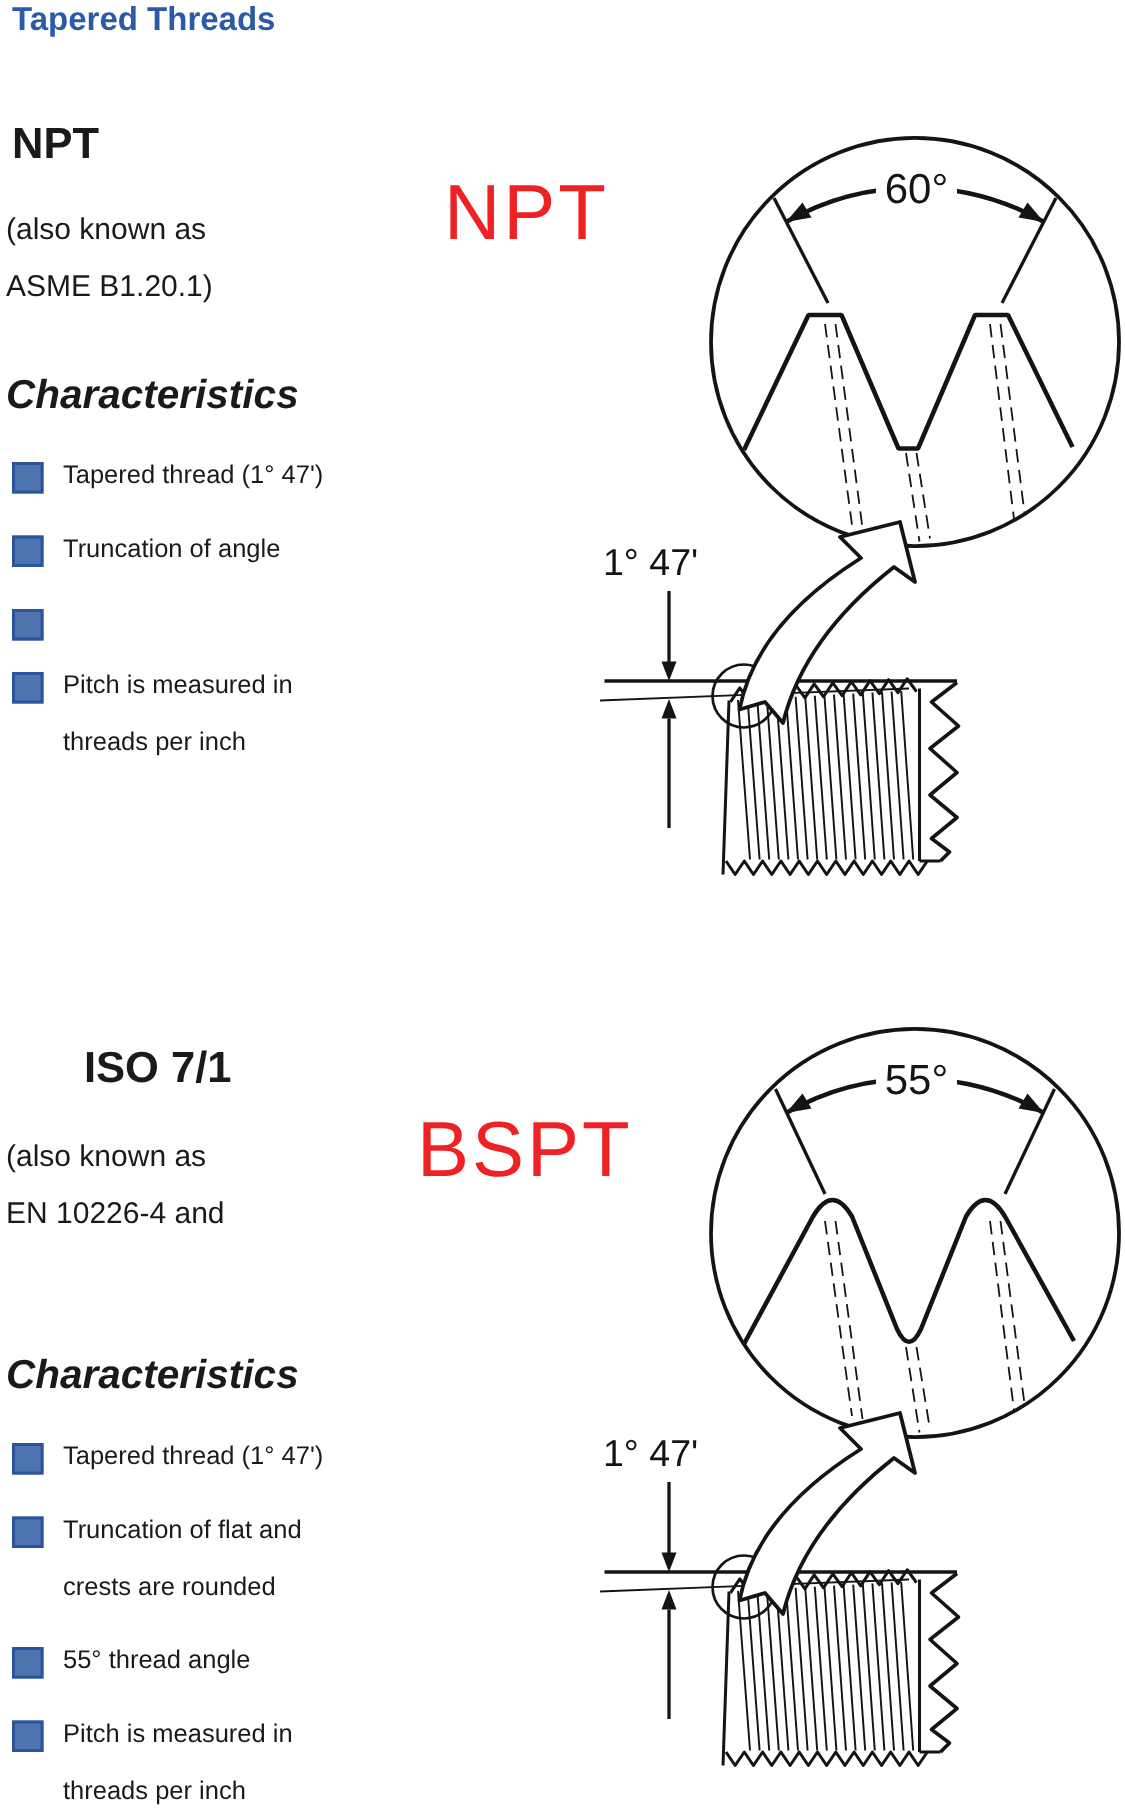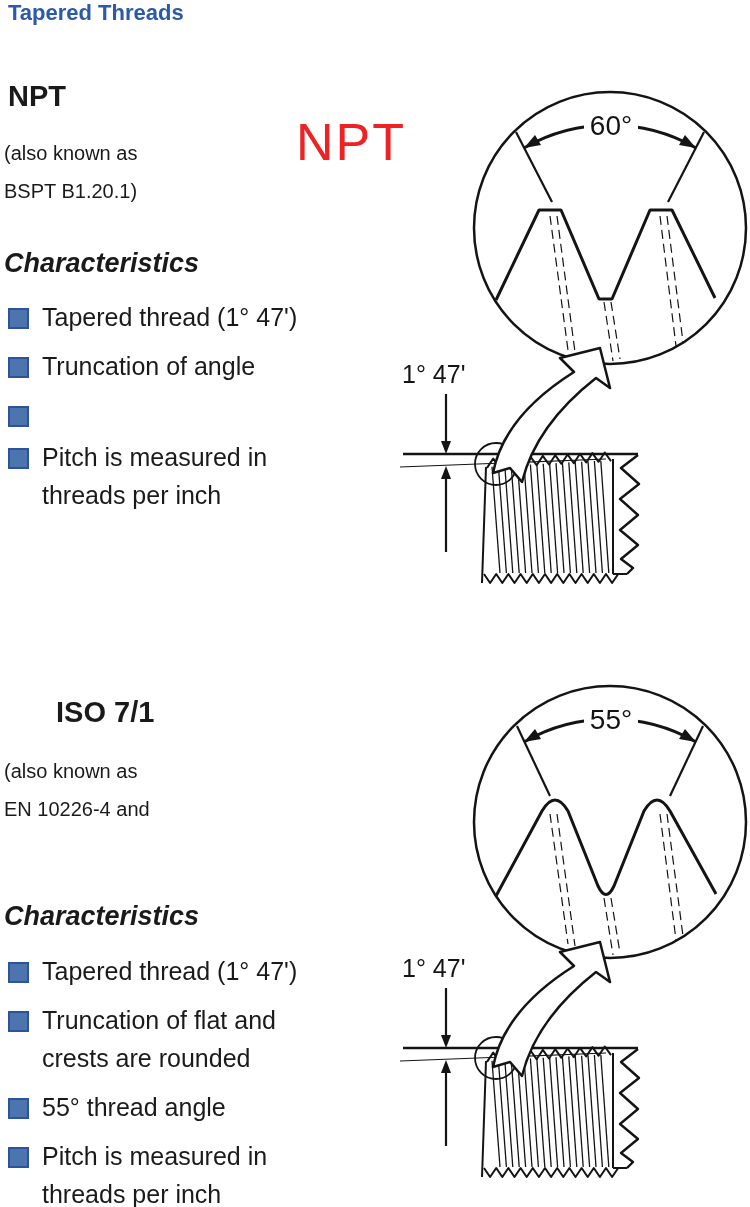--- a/index.html
+++ b/index.html
@@ -9,35 +9,35 @@
   }
   .abs{position:absolute;}
   .page-title{left:8px;top:0px;font-size:22px;font-weight:700;color:var(--title-blue,#2a5aa8);white-space:nowrap;}
   .sec-heading{left:8px;font-size:29px;font-weight:700;white-space:nowrap;}
   .aka{left:4px;font-size:20px;line-height:38px;white-space:nowrap;}
   .red-label{font-size:52px;font-weight:400;letter-spacing:2px;color:var(--red,#ee2124);white-space:nowrap;}
   .char-heading{left:4px;font-size:27px;font-weight:700;font-style:italic;white-space:nowrap;}
   .blist{left:8px;width:380px;}
   .bitem{display:flex;align-items:flex-start;margin-bottom:11px;}
   .bullet{flex:none;width:17px;height:17px;margin:10px 13px 0 0;background:var(--bullet-fill,#4e74b0);border:2px solid var(--bullet-edge,#2b549c);}
-  .btext{font-size:25px;line-height:38px;}
+  .btext{font-size:17px;line-height:38px;}
   .bline{display:block;white-space:nowrap;}
   svg text{font-family:"Liberation Sans","DejaVu Sans",sans-serif;}
 </style>
 </head>
 <body>
 
 <div class="page">
 
   <div class="abs page-title">Tapered Threads</div>
 
   <div class="abs sec-heading" style="top:80px;">NPT</div>
   <div class="abs aka" style="top:134px;">
     <span class="bline">(also known as</span>
-    <span class="bline">BSPT B1.20.1)</span>
+    <span class="bline">ASME B1.20.1)</span>
   </div>
   <div class="abs red-label" style="left:296px;top:112px;">NPT</div>
   <div class="abs char-heading" style="top:248px;">Characteristics</div>
 
   <div class="abs blist" style="top:298px;">
     <div class="bitem">
       <span class="bullet"></span>
       <span class="btext">
           <span class="bline">Tapered thread (1° 47')</span>
         </span>
@@ -121,20 +121,21 @@
     <text x="2" y="303" font-size="25" fill="#141414">1° 47'</text>
     <circle cx="96" cy="384" r="21" fill="none" stroke="#141414" stroke-width="1.8"></circle>
     <path d="M 93 393 Q 104 336 174 292 L 160 278 L 200 268 L 210 308 L 196 298 Q 136 345 122 402 L 110 388 Z" fill="#ffffff" stroke="#141414" stroke-width="2.5" stroke-linejoin="round"></path>
   </svg>
 
   <div class="abs sec-heading" style="top:696px;margin-left:48px;">ISO 7/1</div>
   <div class="abs aka" style="top:752px;">
     <span class="bline">(also known as</span>
     <span class="bline">EN 10226-4 and</span>
   </div>
+  <div class="abs red-label" style="left:278px;top:737px;">BSPT</div>
   <div class="abs char-heading" style="top:901px;">Characteristics</div>
 
   <div class="abs blist" style="top:952px;width:400px;">
     <div class="bitem">
       <span class="bullet"></span>
       <span class="btext">
           <span class="bline">Tapered thread (1° 47')</span>
         </span>
     </div>
     <div class="bitem">

